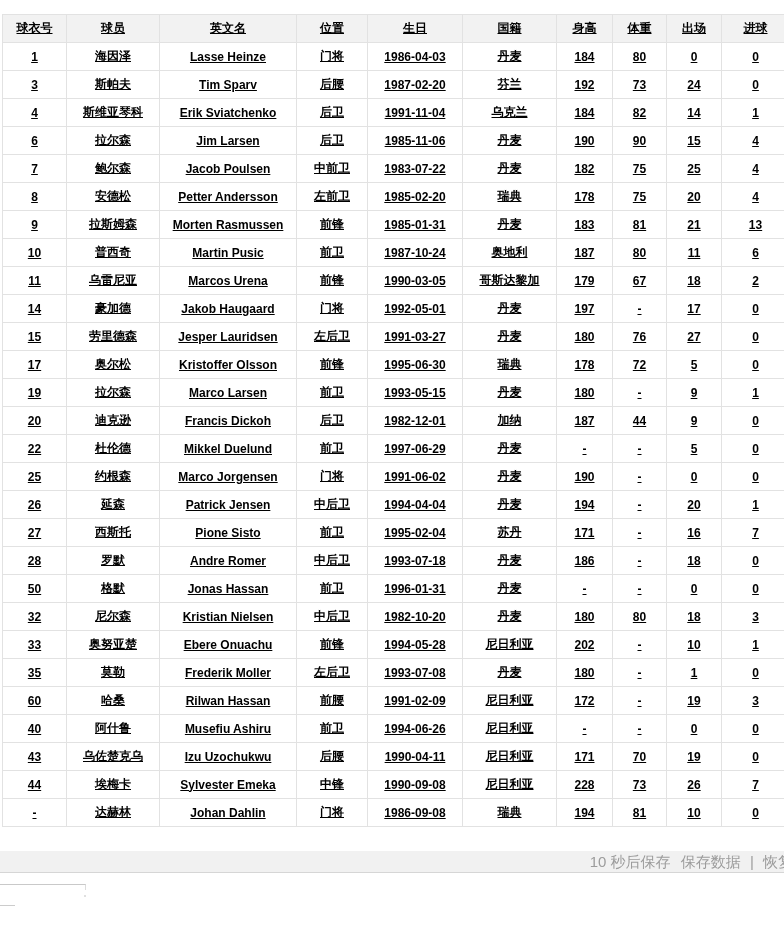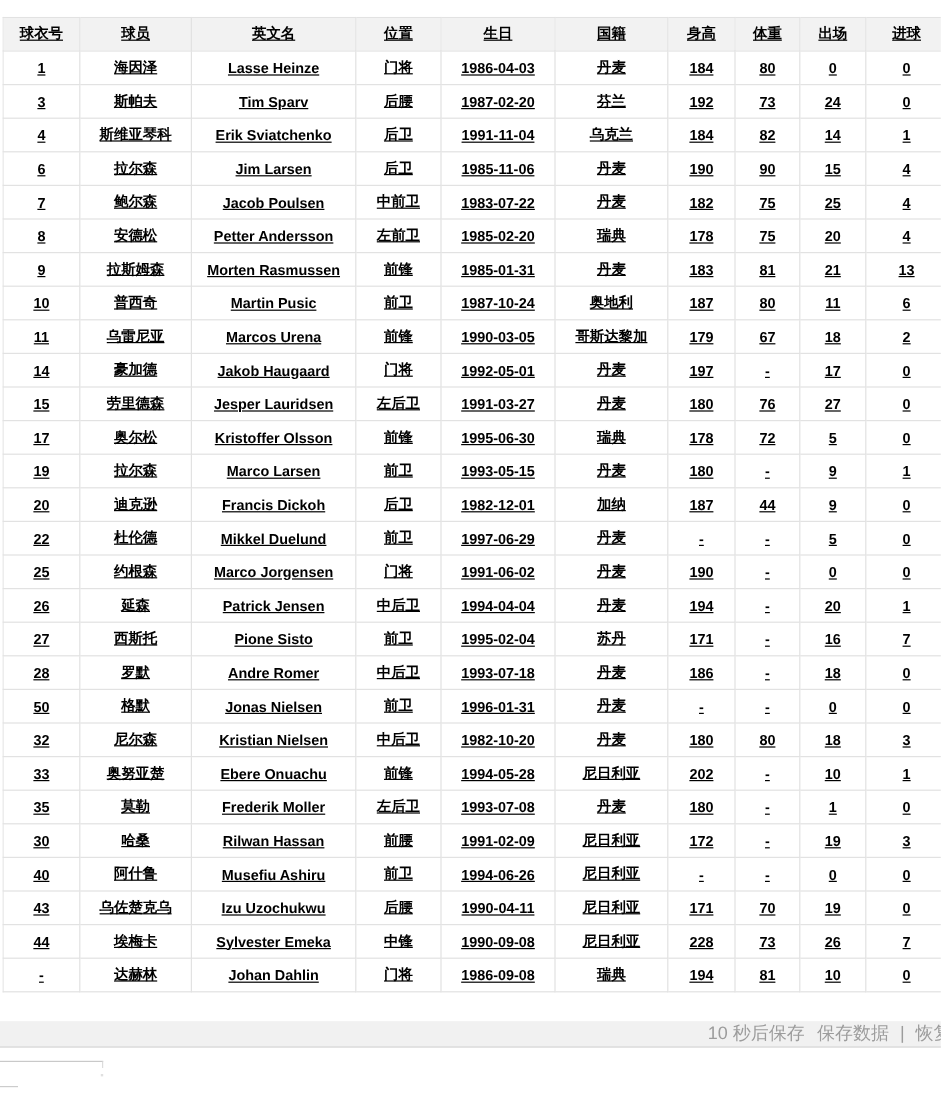--- a/index.html
+++ b/index.html
@@ -334,21 +334,21 @@
           <td>1993-07-18</td>
           <td>丹麦</td>
           <td>186</td>
           <td>-</td>
           <td>18</td>
           <td>0</td>
         </tr>
         <tr>
           <td>50</td>
           <td>格默</td>
-          <td>Jonas Nielsen</td>
+          <td>Jonas Hassan</td>
           <td>前卫</td>
           <td>1996-01-31</td>
           <td>丹麦</td>
           <td>-</td>
           <td>-</td>
           <td>0</td>
           <td>0</td>
         </tr>
         <tr>
           <td>32</td>
@@ -380,21 +380,21 @@
           <td>Frederik Moller</td>
           <td>左后卫</td>
           <td>1993-07-08</td>
           <td>丹麦</td>
           <td>180</td>
           <td>-</td>
           <td>1</td>
           <td>0</td>
         </tr>
         <tr>
-          <td>30</td>
+          <td>60</td>
           <td>哈桑</td>
           <td>Rilwan Hassan</td>
           <td>前腰</td>
           <td>1991-02-09</td>
           <td>尼日利亚</td>
           <td>172</td>
           <td>-</td>
           <td>19</td>
           <td>3</td>
         </tr>

